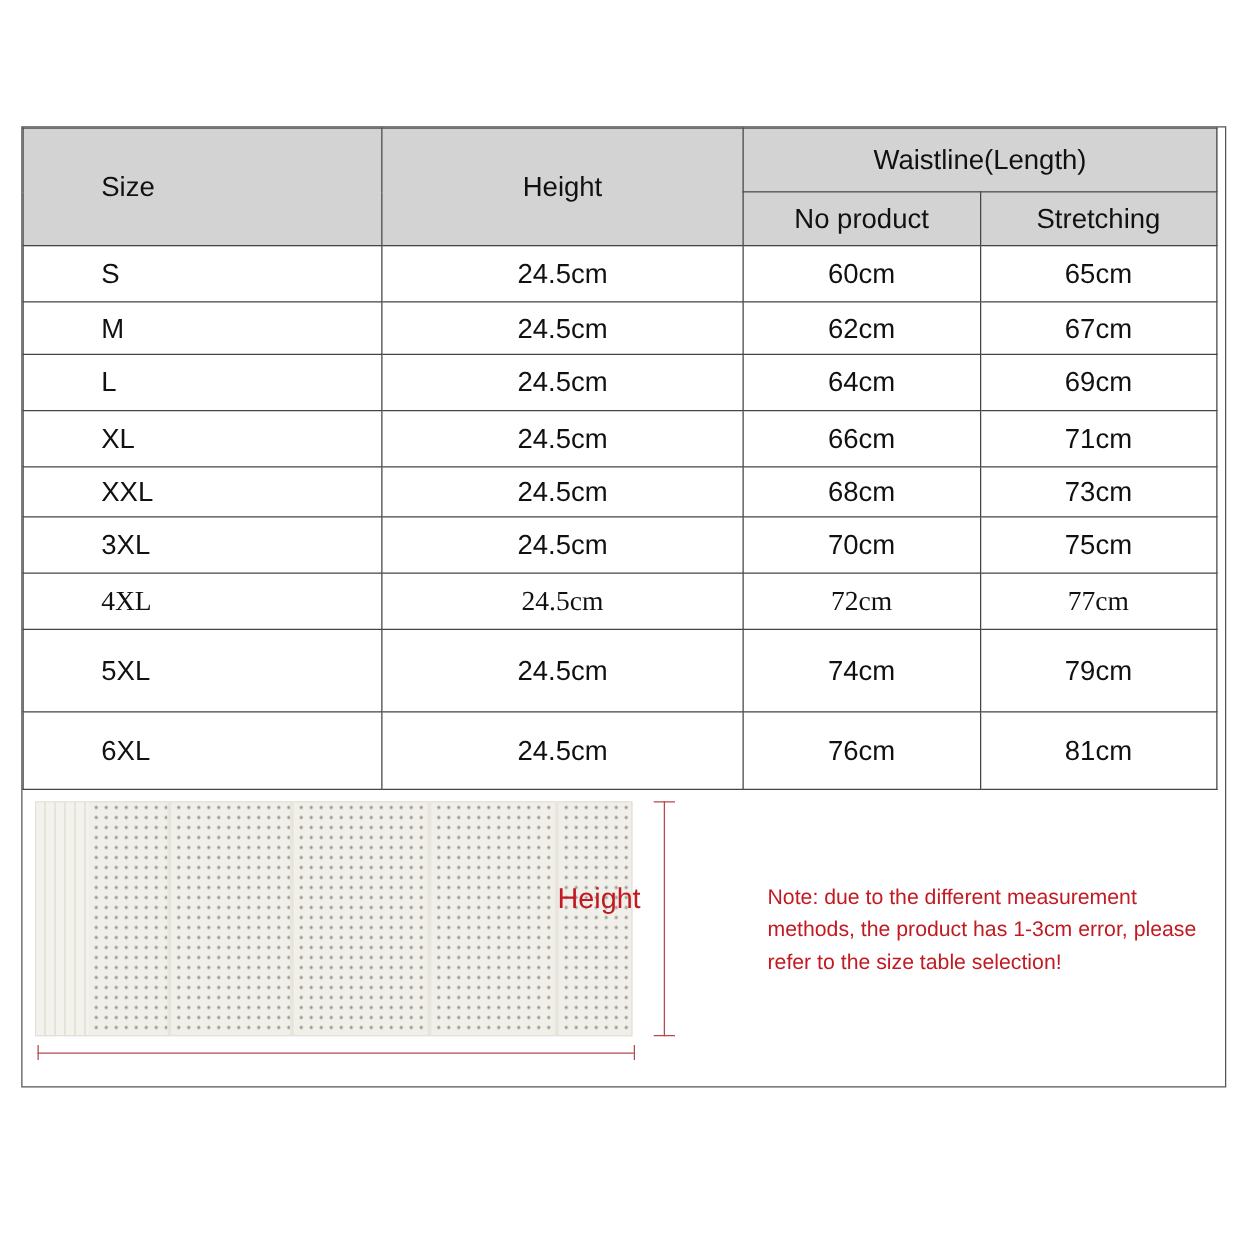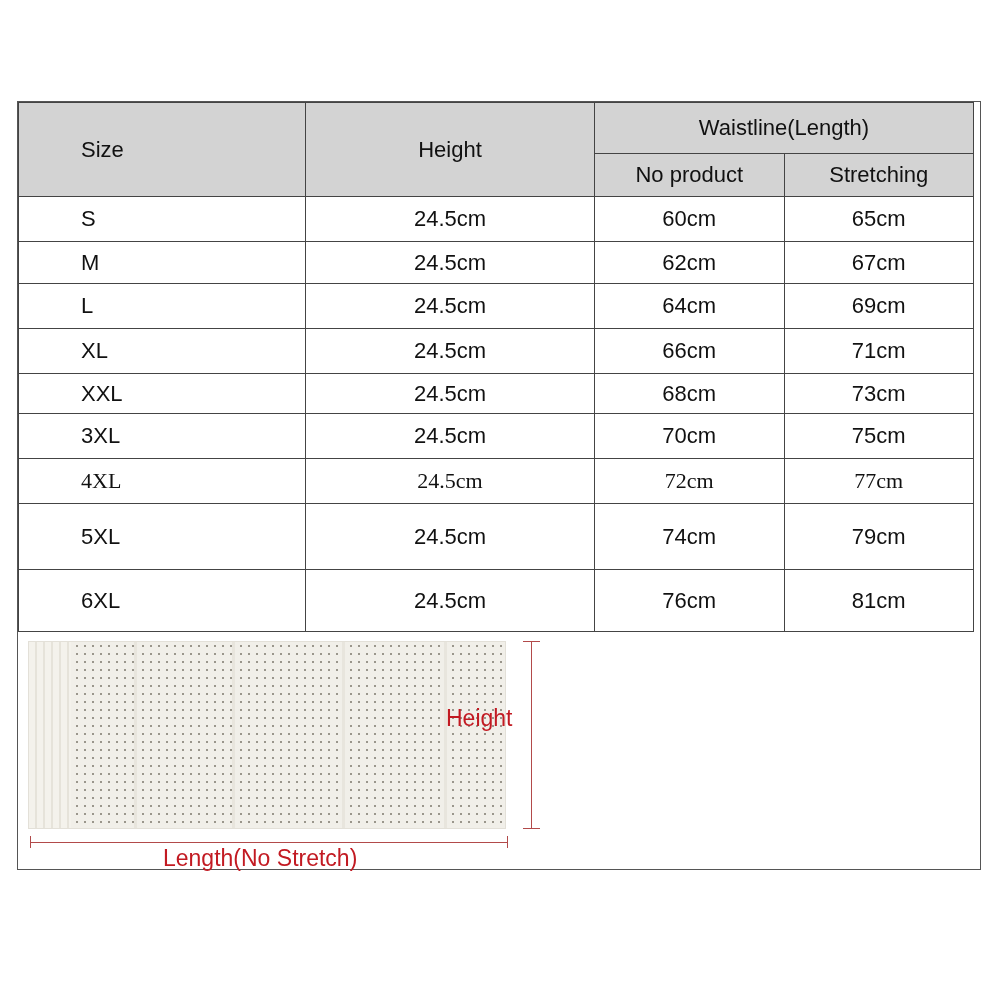--- a/index.html
+++ b/index.html
@@ -112,15 +112,15 @@
       <div class="strip" style="left:318px;width:100px;"></div>
       <div class="strip" style="left:420px;width:56px;border-right:none;"></div>
     </div>
     <div class="vline"></div>
     <div class="vtick-top"></div>
     <div class="vtick-bot"></div>
     <div class="hline"></div>
     <div class="htick-l"></div>
     <div class="htick-r"></div>
     <div class="label-height">Height</div>
-    <div class="label-length">Length(No Stretch)</div>
+    <div class="note">Note: due to the different measurement methods, the product has 1-3cm error, please refer to the size table selection!</div>
   </div>
 </div>
 
 </body></html>

